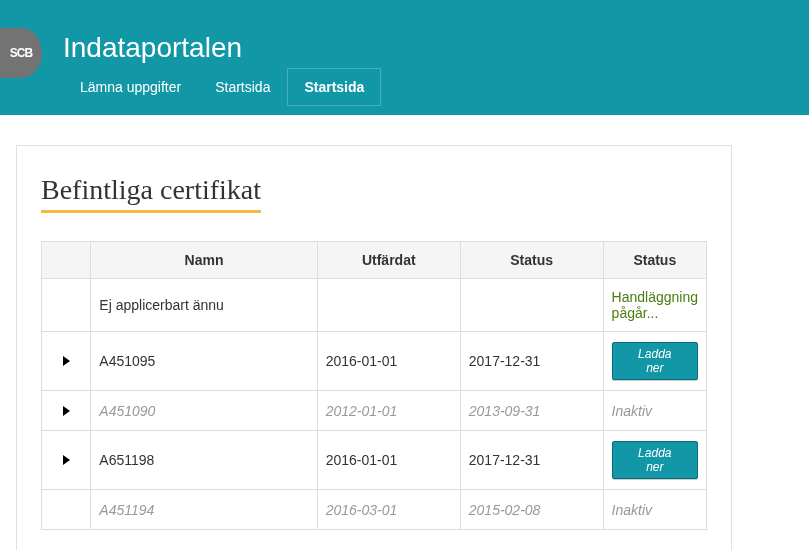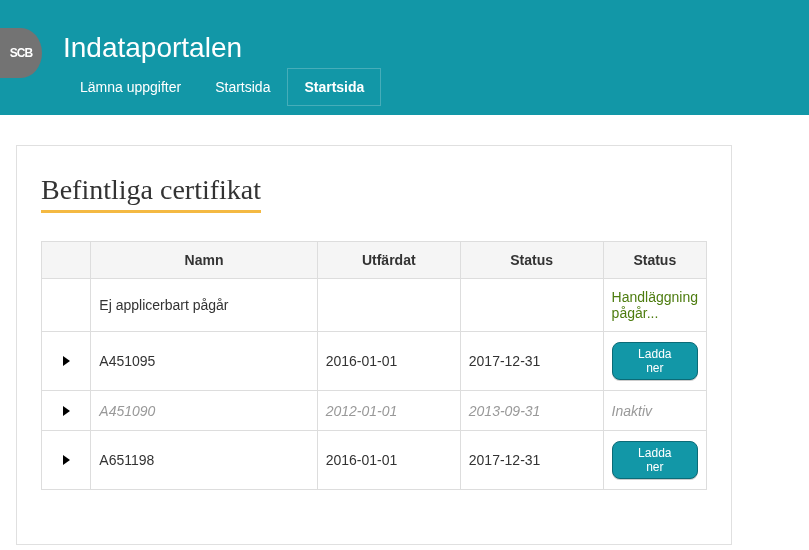--- a/index.html
+++ b/index.html
@@ -121,23 +121,24 @@
     color: #999;
     font-style: italic;
   }
   .dl-btn {
     background: #128e9e;
     background: #1297a7;
     color: #fff;
     border: 1px solid #0b6b77;
     padding: 4px 20px;
     font-size: 12px;
-    border-radius: 8px;
+    border-radius: 2px;
     cursor: pointer;
     box-shadow: 0 1px 0 rgba(0,0,0,0.2);
+    font-style: italic;
   }
   tbody tr { height: 40px; }
 </style>
 </head>
 <body>
 
 <div class="header">
   <div class="logo">
     <span>SCB</span>
   </div>
@@ -158,21 +159,21 @@
           <th class="col-expand"></th>
           <th class="col-name">Namn</th>
           <th class="col-issued">Utfärdat</th>
           <th class="col-valid">Status</th>
           <th class="col-status">Status</th>
         </tr>
       </thead>
       <tbody id="tbody">
           <tr>
             <td class="col-expand"></td>
-            <td>Ej applicerbart pågår</td>
+            <td>Ej applicerbart ännu</td>
             <td></td>
             <td></td>
             <td><span class="status-processing">Handläggning pågår...</span></td>
           </tr>
           <tr>
             <td class="col-expand"><span class="chevron"></span></td>
             <td>A451095</td>
             <td>2016-01-01</td>
             <td>2017-12-31</td>
             <td><button class="dl-btn">Ladda ner</button></td>
@@ -184,16 +185,23 @@
             <td>2013-09-31</td>
             <td><span>Inaktiv</span></td>
           </tr>
           <tr>
             <td class="col-expand"><span class="chevron"></span></td>
             <td>A651198</td>
             <td>2016-01-01</td>
             <td>2017-12-31</td>
             <td><button class="dl-btn">Ladda ner</button></td>
           </tr>
+          <tr class="inactive">
+            <td class="col-expand"></td>
+            <td>A451194</td>
+            <td>2016-03-01</td>
+            <td>2015-02-08</td>
+            <td><span>Inaktiv</span></td>
+          </tr>
         </tbody>
     </table>
   </div>
 </div>
 
 </body></html>

